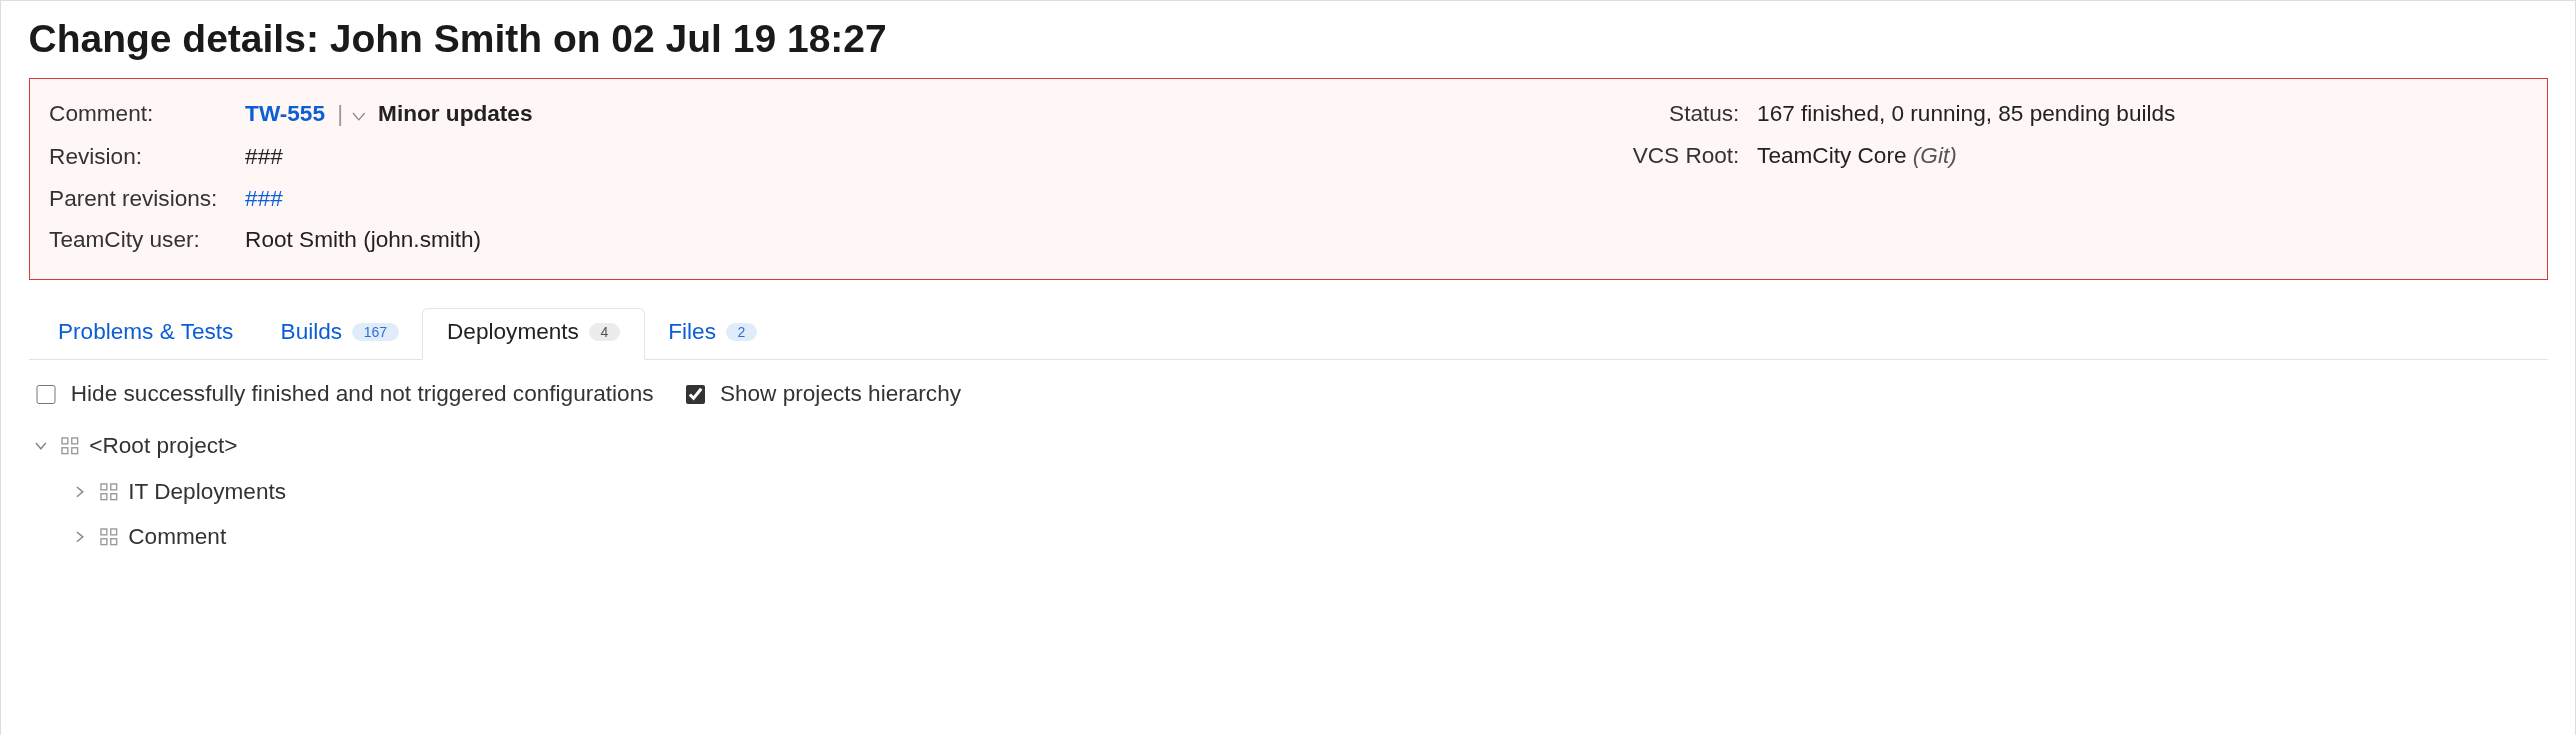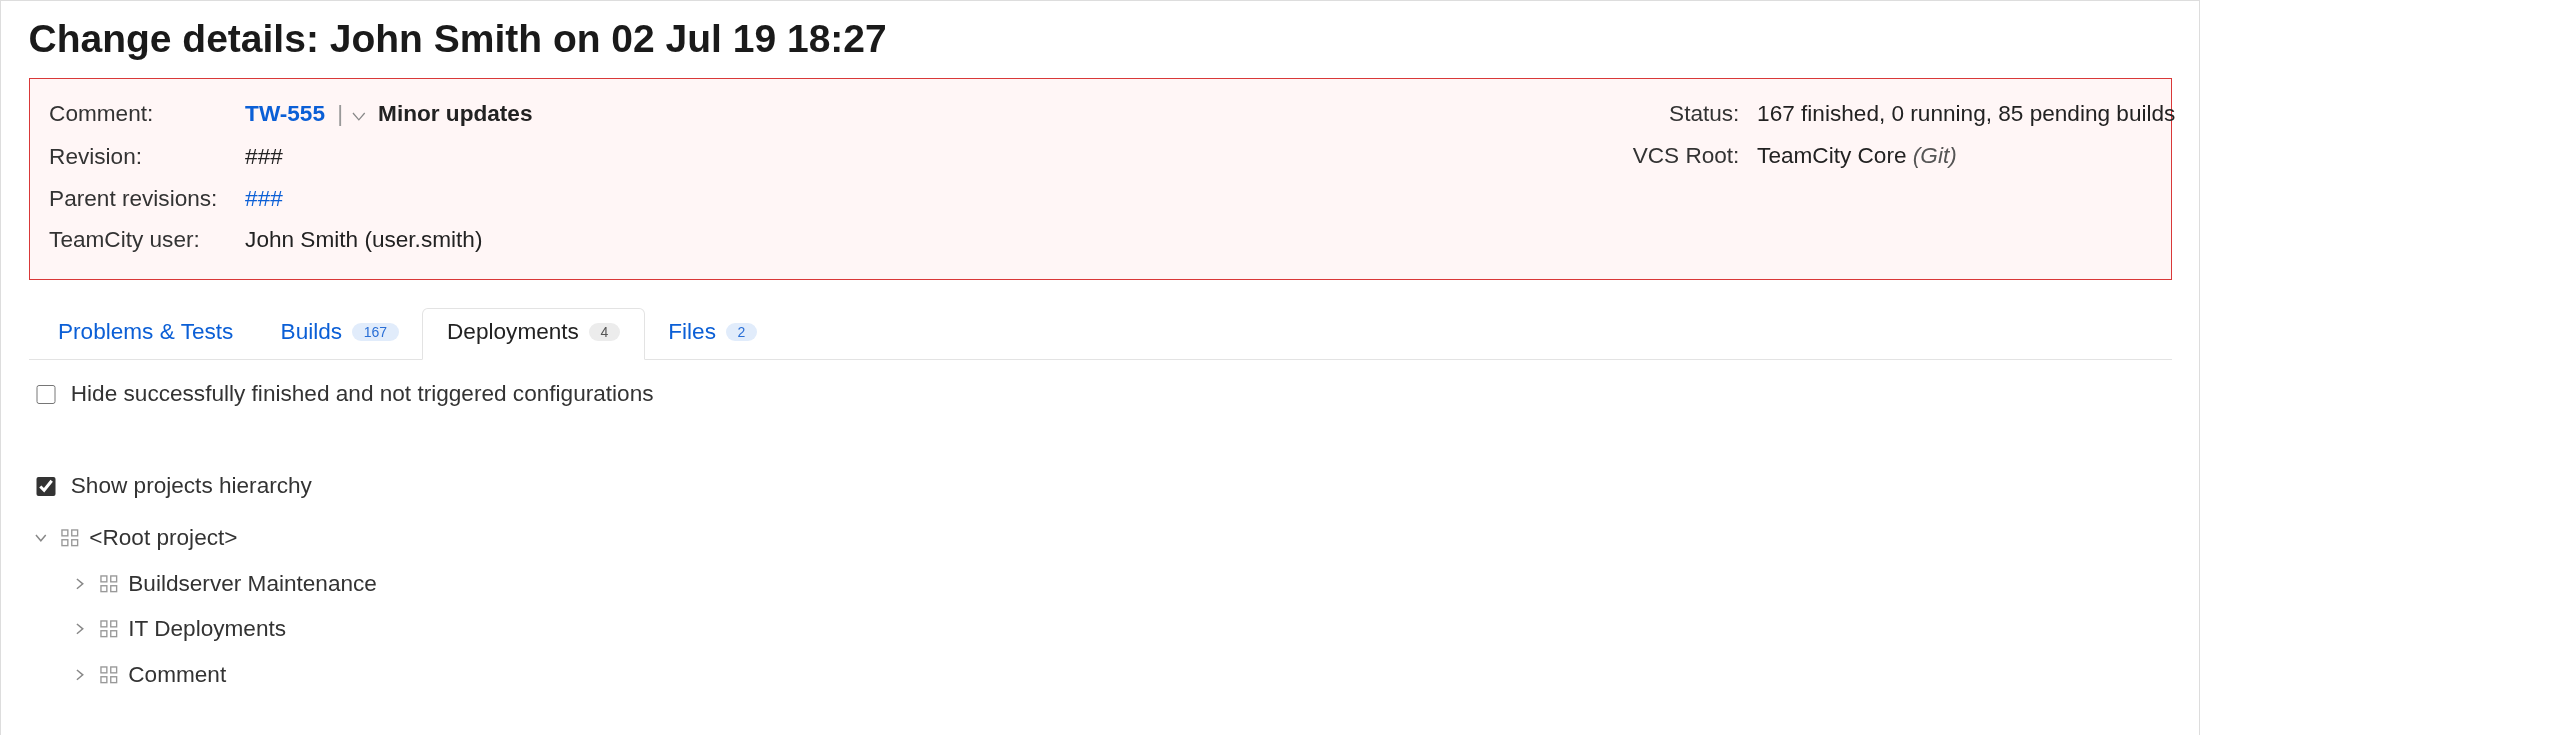--- a/index.html
+++ b/index.html
@@ -4,21 +4,21 @@
 <style>
   * { box-sizing: border-box; }
   body {
     margin: 0;
     font-family: "Segoe UI", Arial, sans-serif;
     font-size: 22.6px;
     color: #1f1f1f;
     background: #fff;
   }
   .page {
-    width: 2200px;
+    width: 2576px;
     height: 736px;
     border: 1px solid #ddd;
     padding: 11.8px 27.5px 19.6px 27.5px;
   }
   h1 {
     font-size: 39px;
     font-weight: 700;
     margin: 3.9px 0 17.7px 0;
     color: #1a1a1a;
   }
@@ -111,24 +111,23 @@
     color: #2a6fd6;
   }
   .tab-badge.gray {
     background: #ececec;
     color: #555;
   }
 
   
   .filter-row {
     display: flex;
-    align-items: flex-start;
-    gap: 66px;
+    align-items: center;
+    gap: 28px;
     padding: 21.6px 3.9px 7.9px 3.9px;
-    flex-direction: column;
   }
   .checkbox-wrap {
     display: flex;
     align-items: center;
     gap: 11.8px;
     color: #333;
   }
   input[type="checkbox"] {
     width: 19.6px;
     height: 19.6px;
@@ -195,21 +194,21 @@
 
       <div class="details-row">
         <div class="details-label">Parent revisions:</div>
         <div class="details-value">
           <a class="rev-link">###</a>
         </div>
       </div>
 
       <div class="details-row">
         <div class="details-label">TeamCity user:</div>
-        <div class="details-value">John Smith (user.smith)</div>
+        <div class="details-value">Root Smith (john.smith)</div>
       </div>
 
     </div>
 
     <div class="details-col">
       <div class="details-row">
         <div class="details-label right-label">Status:</div>
         <div class="details-value">167 finished, 0 running, 85 pending builds</div>
       </div>
       <div class="details-row">
@@ -261,67 +260,51 @@
         <svg width="19.6" height="19.6" viewBox="0 0 20 20" fill="none" stroke="currentColor" stroke-width="1.4">
           <rect x="2" y="2" width="6" height="6"></rect>
             <rect x="12" y="2" width="6" height="6"></rect>
           <rect x="2" y="12" width="6" height="6"></rect>
             <rect x="12" y="12" width="6" height="6"></rect>
         </svg>
       </span>
       <span class="tree-label">&lt;Root project&gt;</span>
     </div>
 
+
     <div class="tree-row child">
       <span class="disclosure">
         <svg width="13.7" height="13.7" viewBox="0 0 14 14">
             <path d="M4 2 L10 7 L4 12" fill="none" stroke="currentColor" stroke-width="1.5"></path>
           </svg>
       </span>
       <span class="project-icon">
         <svg width="19.6" height="19.6" viewBox="0 0 20 20" fill="none" stroke="currentColor" stroke-width="1.4">
           <rect x="2" y="2" width="6" height="6"></rect>
             <rect x="12" y="2" width="6" height="6"></rect>
           <rect x="2" y="12" width="6" height="6"></rect>
             <rect x="12" y="12" width="6" height="6"></rect>
         </svg>
       </span>
-      <span class="tree-label">Buildserver Maintenance</span>
+      <span class="tree-label">IT Deployments</span>
     </div>
 
     <div class="tree-row child">
       <span class="disclosure">
         <svg width="13.7" height="13.7" viewBox="0 0 14 14">
             <path d="M4 2 L10 7 L4 12" fill="none" stroke="currentColor" stroke-width="1.5"></path>
           </svg>
       </span>
       <span class="project-icon">
         <svg width="19.6" height="19.6" viewBox="0 0 20 20" fill="none" stroke="currentColor" stroke-width="1.4">
           <rect x="2" y="2" width="6" height="6"></rect>
             <rect x="12" y="2" width="6" height="6"></rect>
           <rect x="2" y="12" width="6" height="6"></rect>
             <rect x="12" y="12" width="6" height="6"></rect>
         </svg>
       </span>
-      <span class="tree-label">IT Deployments</span>
-    </div>
-
-    <div class="tree-row child">
-      <span class="disclosure">
-        <svg width="13.7" height="13.7" viewBox="0 0 14 14">
-            <path d="M4 2 L10 7 L4 12" fill="none" stroke="currentColor" stroke-width="1.5"></path>
-          </svg>
-      </span>
-      <span class="project-icon">
-        <svg width="19.6" height="19.6" viewBox="0 0 20 20" fill="none" stroke="currentColor" stroke-width="1.4">
-          <rect x="2" y="2" width="6" height="6"></rect>
-            <rect x="12" y="2" width="6" height="6"></rect>
-          <rect x="2" y="12" width="6" height="6"></rect>
-            <rect x="12" y="12" width="6" height="6"></rect>
-        </svg>
-      </span>
       <span class="tree-label">Comment</span>
     </div>
 
   </div>
 
 </div>
 
 
 </body></html>

